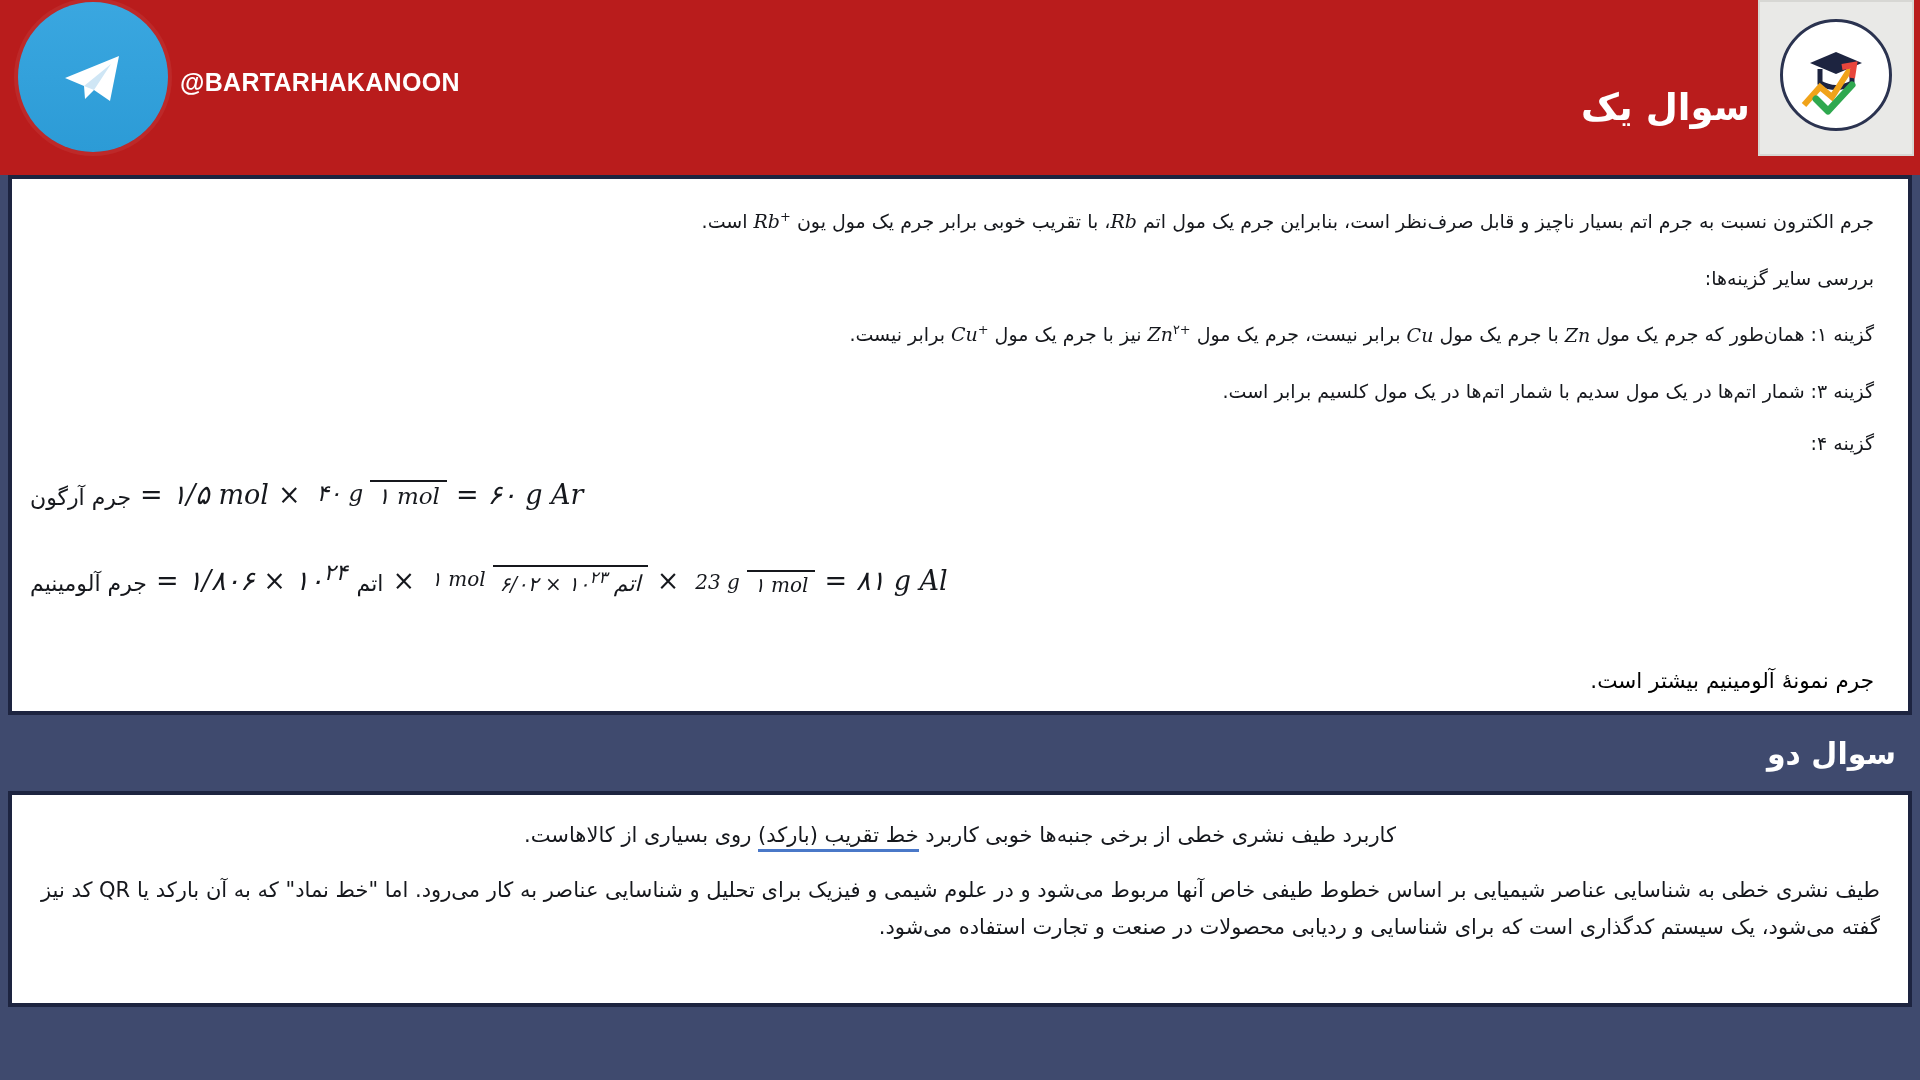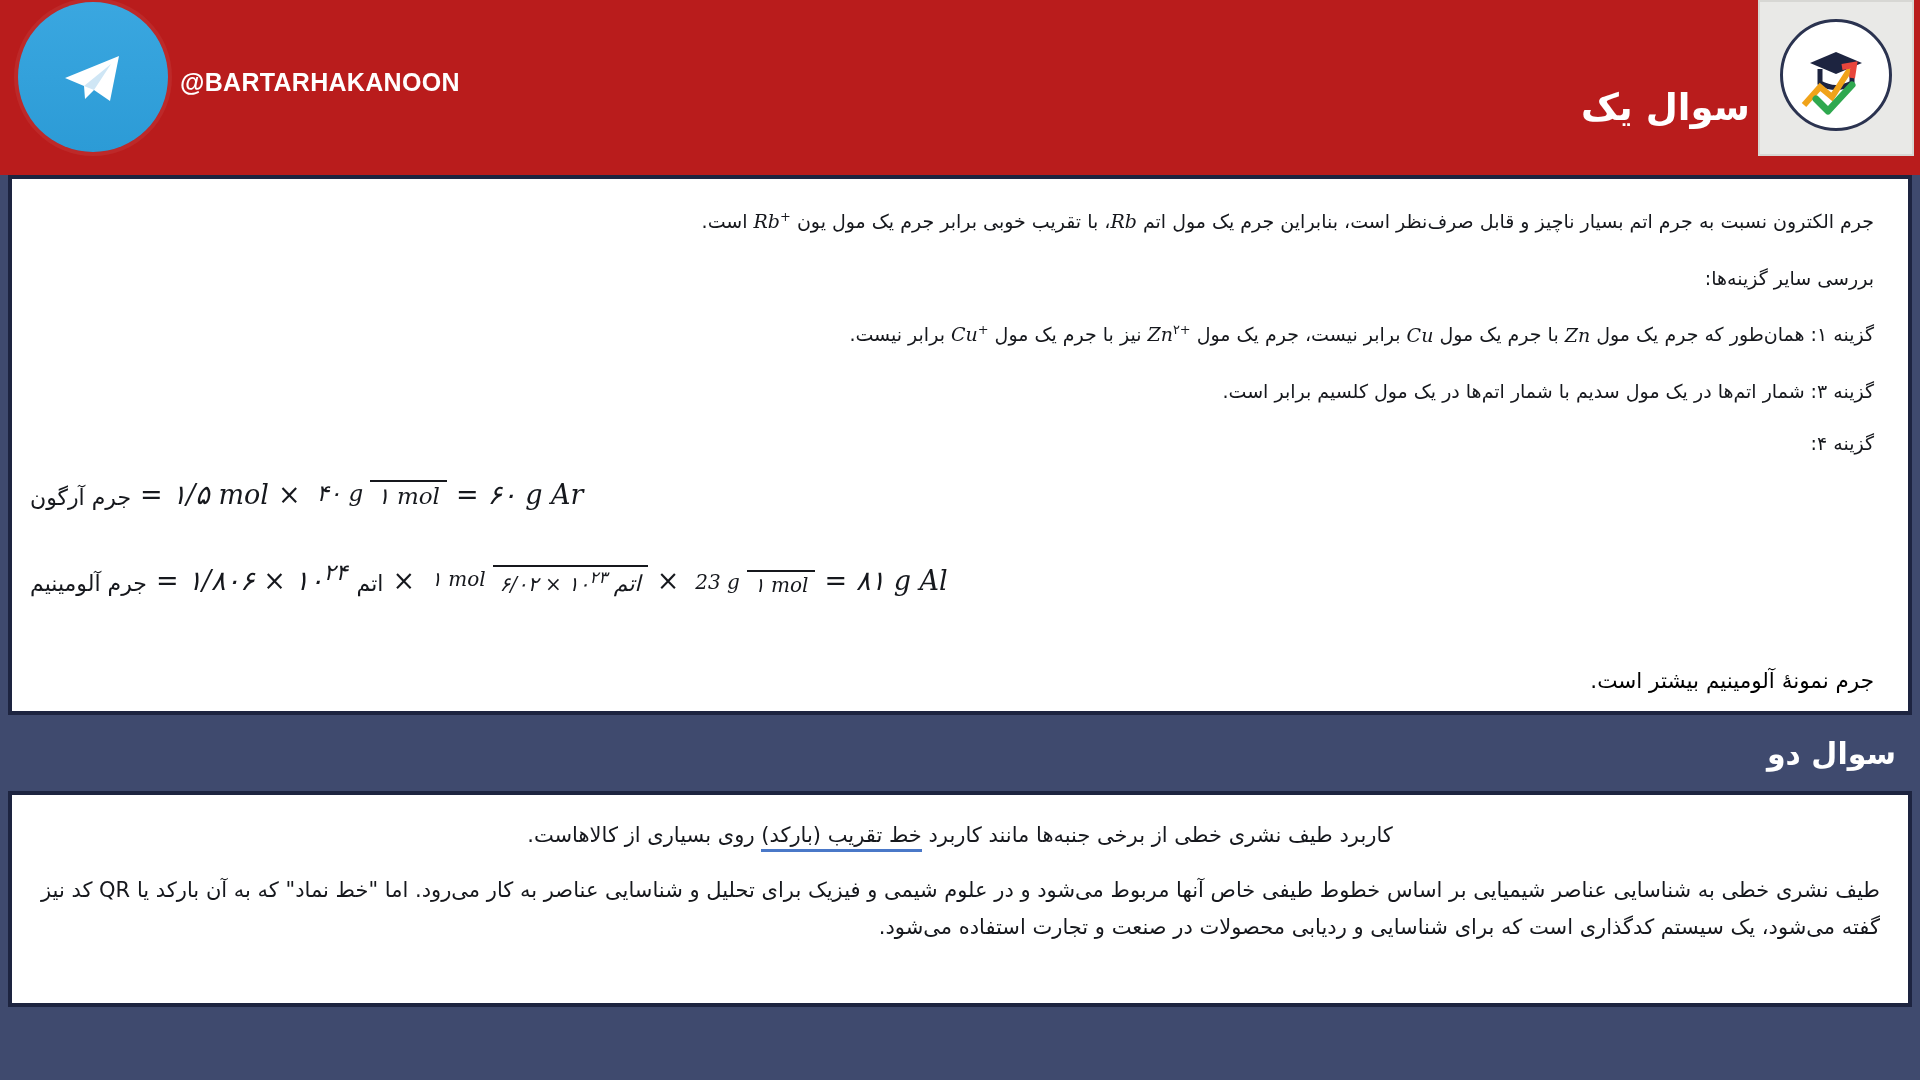--- a/index.html
+++ b/index.html
@@ -289,19 +289,19 @@
 
     <div class="note-right">جرم نمونهٔ آلومینیم بیشتر است.</div>
   </div>
 
   <div class="band">
     <span class="band-title">سوال دو</span>
   </div>
 
   <div class="panel panel-2">
     <p class="line-rtl" style="text-align:center;">
-      <span>کاربرد طیف نشری خطی از برخی جنبه‌ها مانند کاربرد </span><span class="underline-term">خط تقریب (بارکد)</span><span> روی بسیاری از کالاهاست.</span>
+      <span>کاربرد طیف نشری خطی از برخی جنبه‌ها خوبی کاربرد </span><span class="underline-term">خط تقریب (بارکد)</span><span> روی بسیاری از کالاهاست.</span>
     </p>
     <p class="line-rtl">طیف نشری خطی به شناسایی عناصر شیمیایی بر اساس خطوط طیفی خاص آنها مربوط می‌شود و در علوم شیمی و فیزیک برای تحلیل و شناسایی عناصر به کار می‌رود. اما "خط نماد" که به آن بارکد یا QR کد نیز گفته می‌شود، یک سیستم کدگذاری است که برای شناسایی و ردیابی محصولات در صنعت و تجارت استفاده می‌شود.</p>
   </div>
 
   <div class="footer-band"></div>
 </div>
 
 </body></html>

